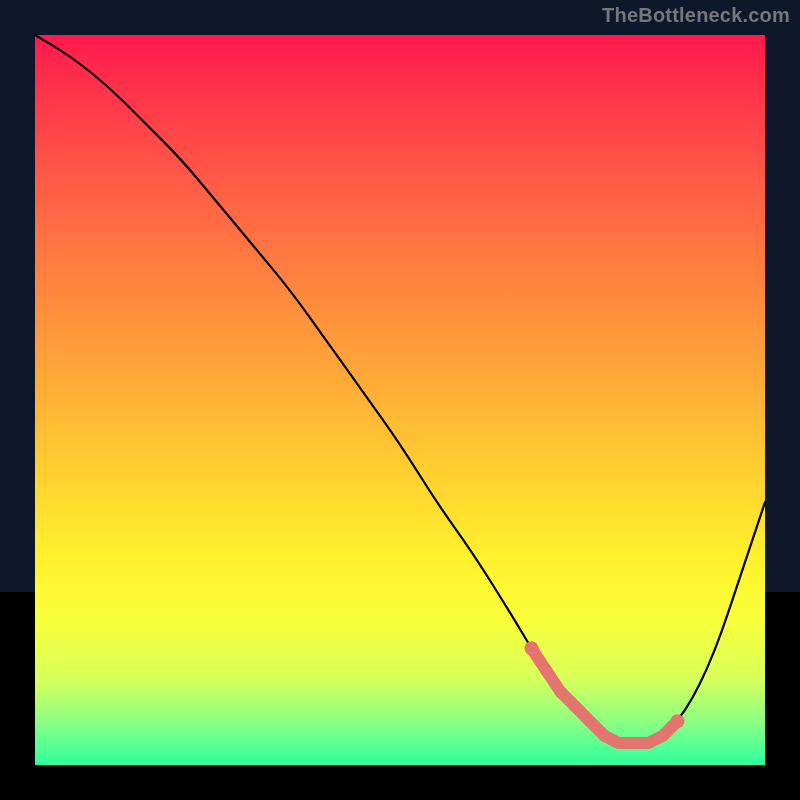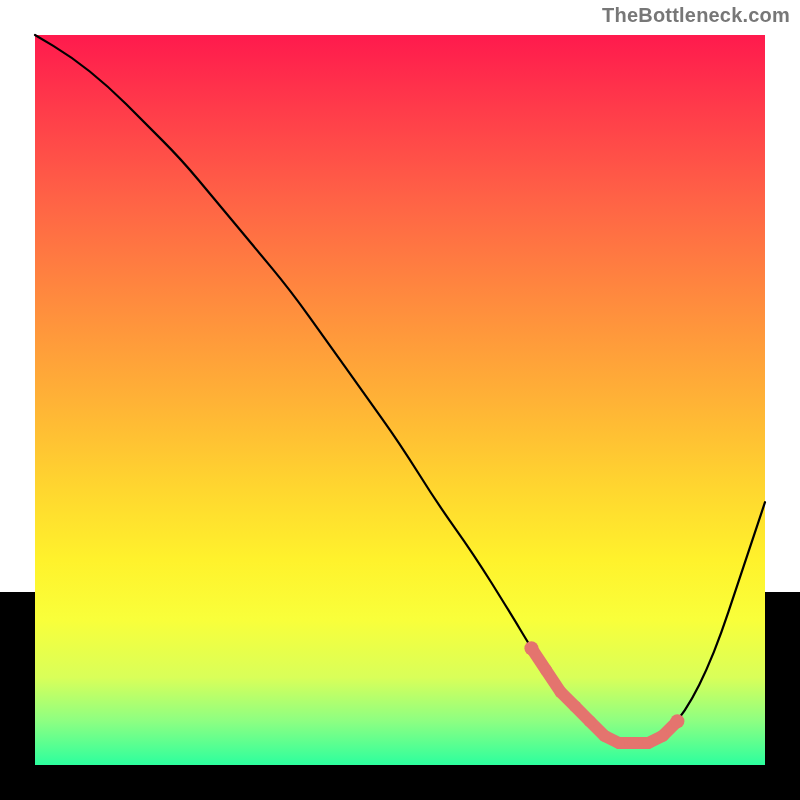--- a/index.html
+++ b/index.html
@@ -8,21 +8,21 @@
     width: 800px;
     height: 800px;
     background: #000;
     overflow: hidden;
     font-family: Arial, Helvetica, sans-serif;
   }
   .wrap {
     position: relative;
     width: 800px;
     height: 592px;
-    background: #ffffff;
+    background: #0f172a;
   }
   .attribution {
     position: absolute;
     top: 4px;
     right: 10px;
     color: #777;
     font-size: 20px;
     font-weight: 600;
     letter-spacing: 0.2px;
   }

